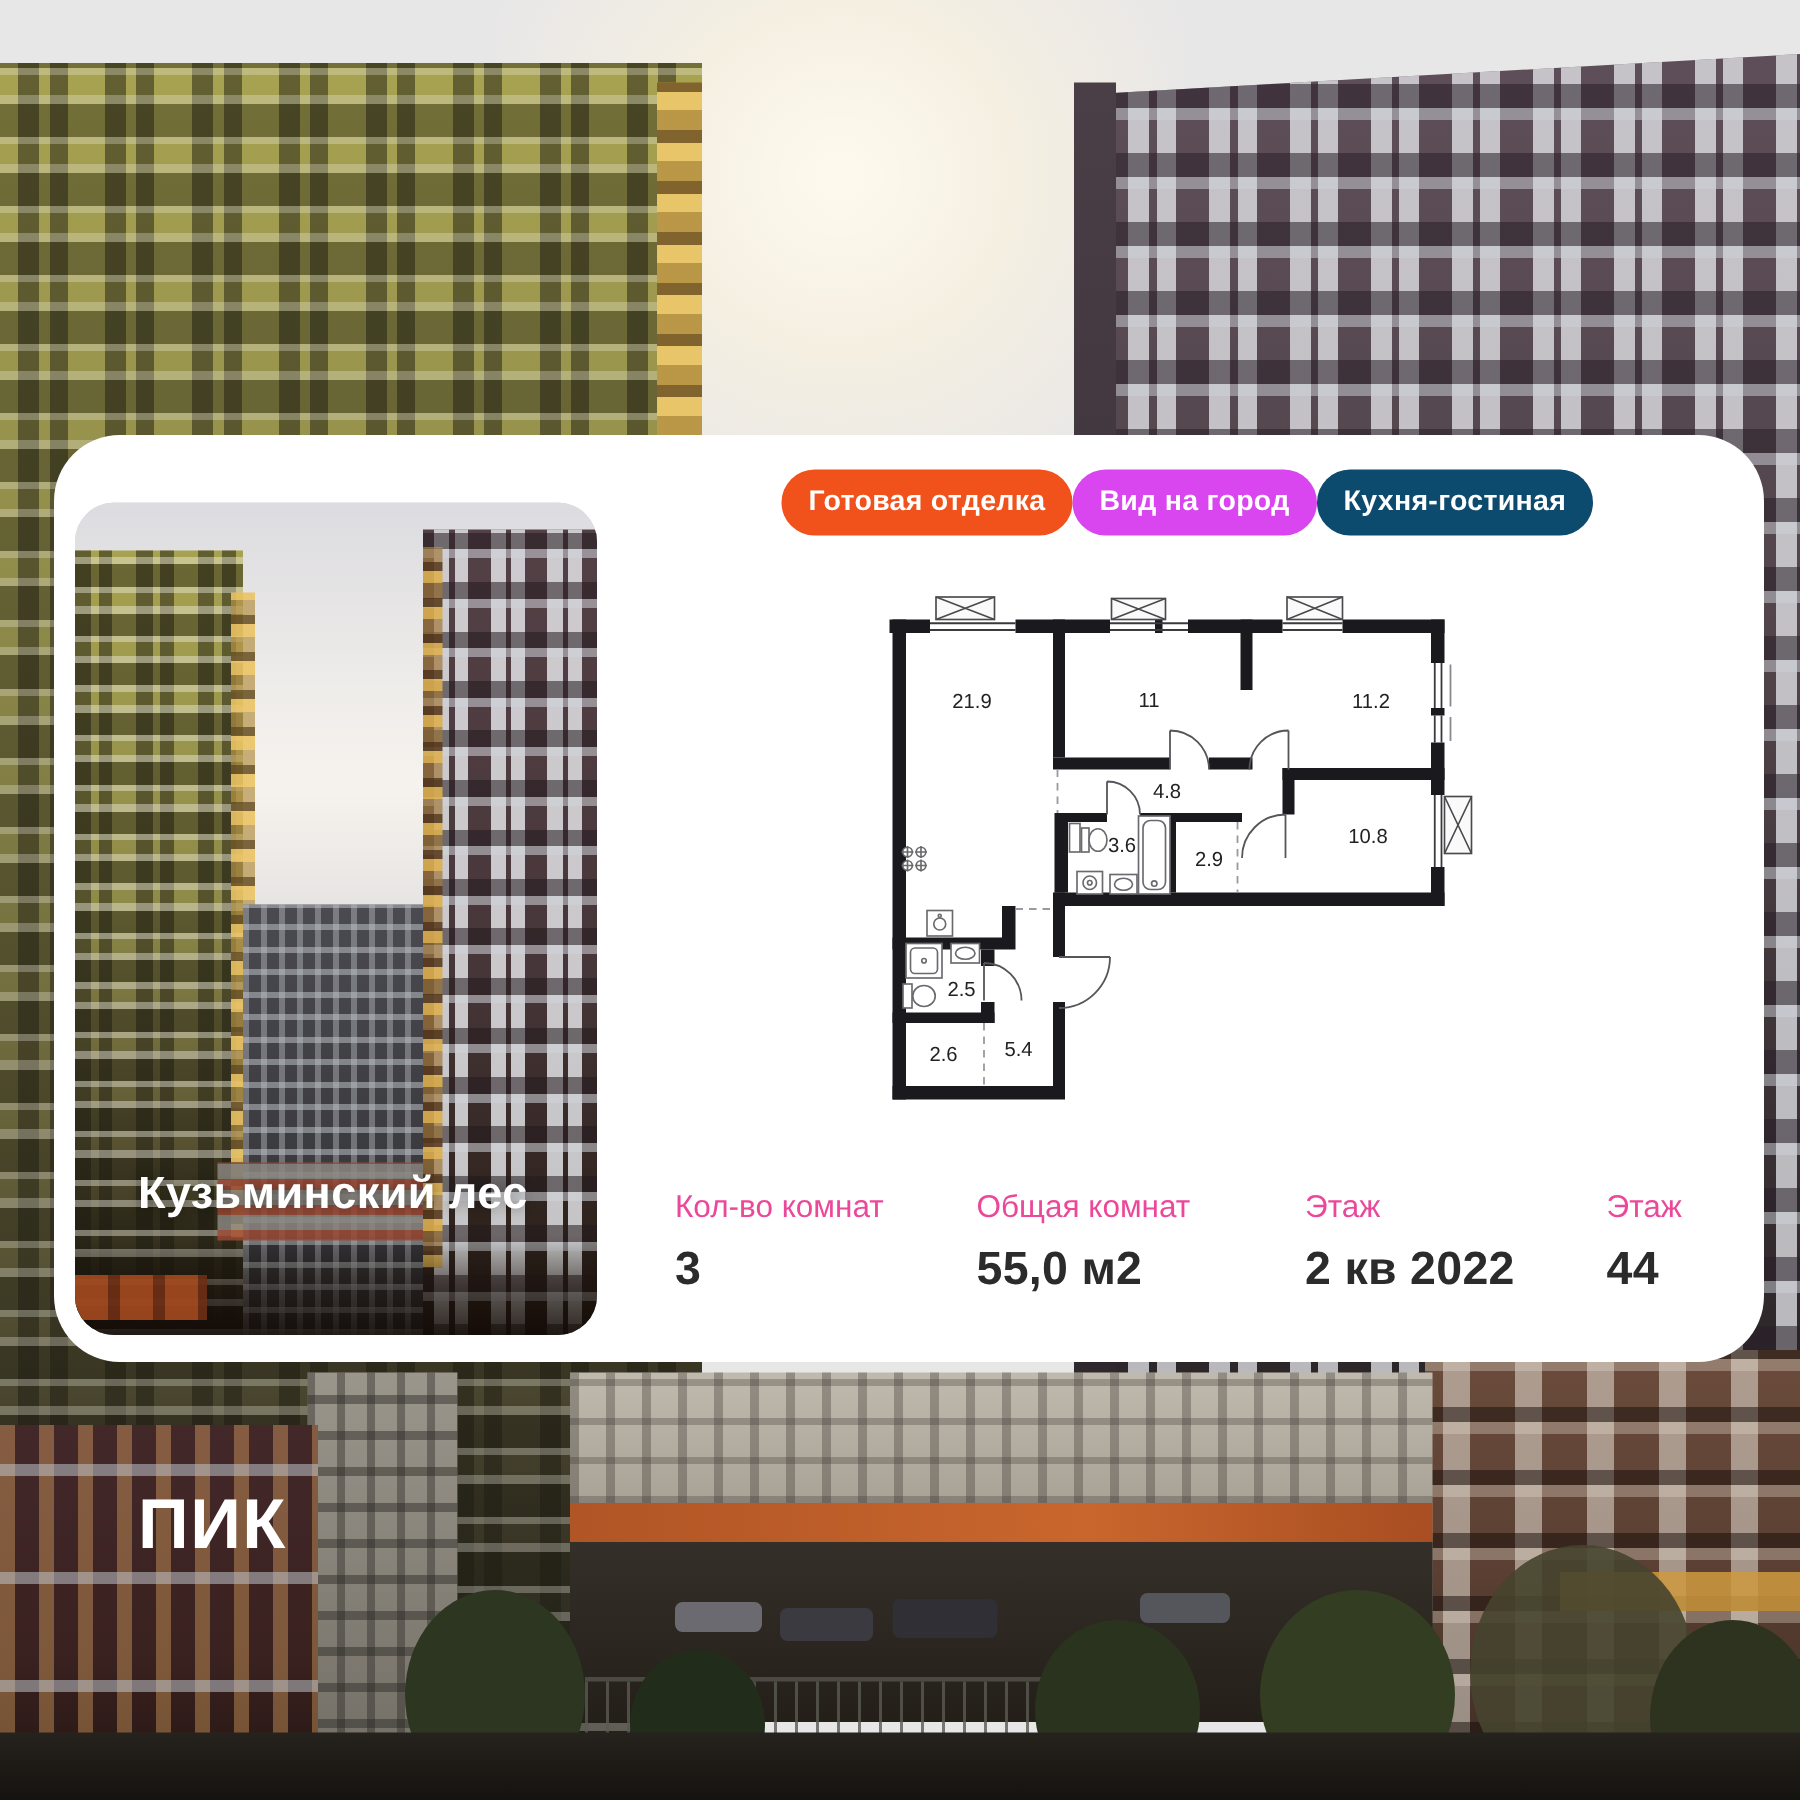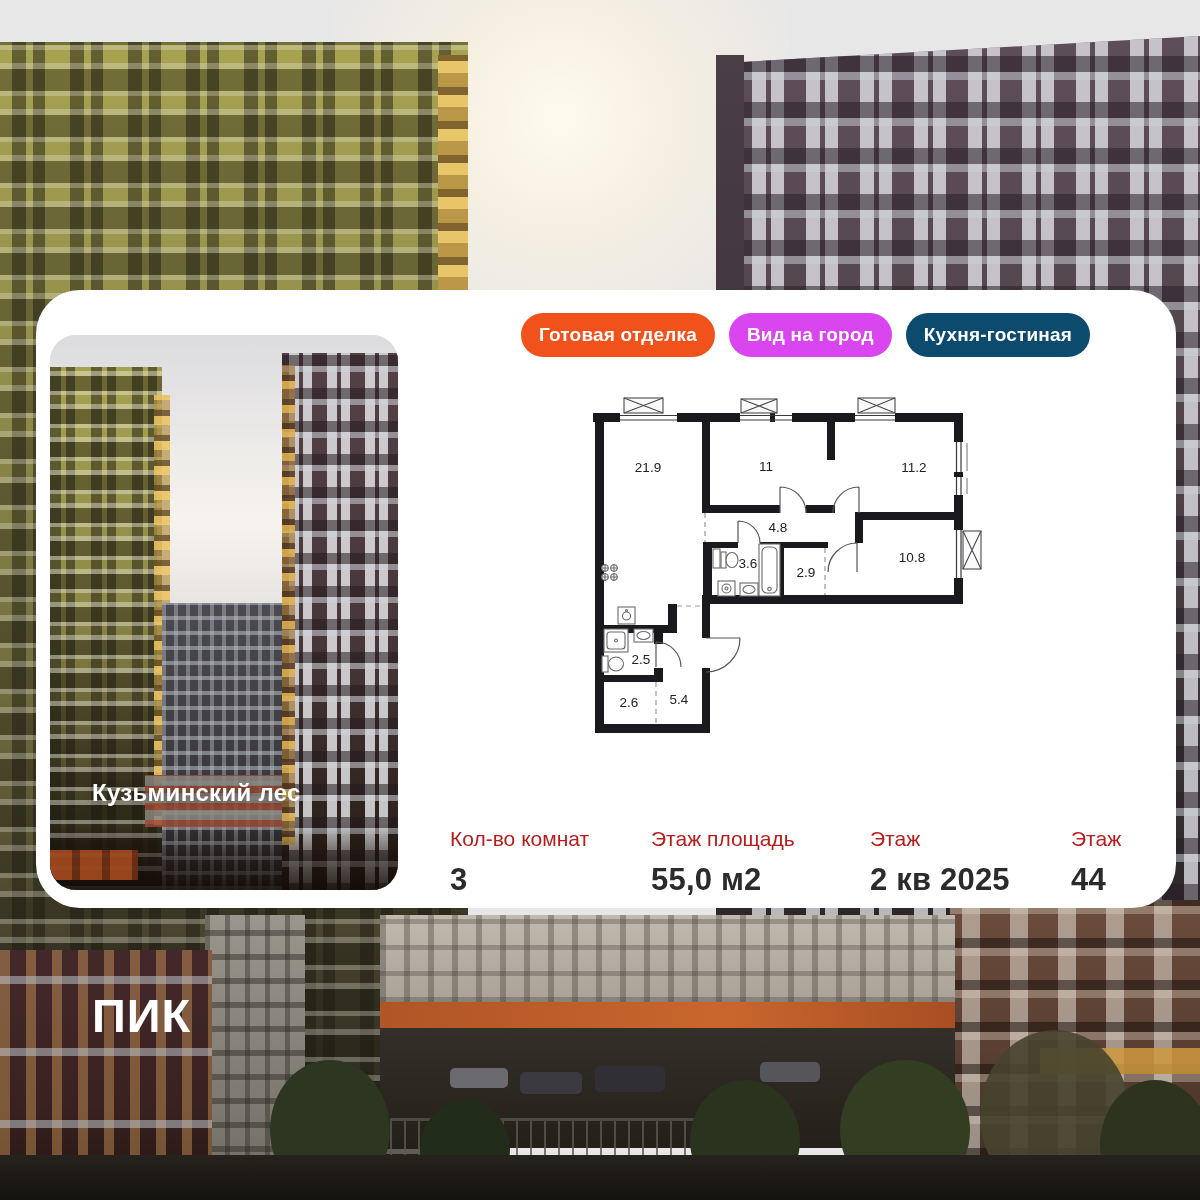--- a/index.html
+++ b/index.html
@@ -93,21 +93,21 @@
     border-top:3px solid #4a4a42;
   }
   .tree{border-radius:50%;}
   .car{border-radius:5px;}
 
   
   .card{
     left:36px;top:290px;width:1140px;height:618px;
     background:#ffffff;border-radius:44px;
   }
-  .badges{left:485px;top:23px;display:flex;gap:14px;}
+  .badges{left:485px;top:23px;display:flex;}
   .badge{
     height:44px;border-radius:22px;padding:0 18px;
     display:flex;align-items:center;justify-content:center;
     color:#ffffff;font-size:19px;font-weight:700;letter-spacing:.2px;white-space:nowrap;
   }
 
   
   .thumb{left:14px;top:45px;width:348px;height:555px;border-radius:26px;overflow:hidden;background:#dfdee0;}
   .t-sky{left:0;top:0;width:348px;height:420px;background:linear-gradient(180deg,#dcdbdf 0%,#efedea 30%,#f6f3ee 45%,#e2e0df 70%);}
   .t-left{
@@ -139,27 +139,27 @@
       repeating-linear-gradient(90deg, rgba(195,200,205,0.4) 0 4px, rgba(0,0,0,0) 4px 12px),
       linear-gradient(180deg,#4a4a50 0%,#3a3a3f 60%,#2a2a2e 100%);
   }
   .t-center-bands{
     left:95px;top:440px;width:140px;height:52px;
     background:repeating-linear-gradient(0deg,#9c4a35 0 7px,#8a857e 7px 17px);opacity:.85;
   }
   .t-street{left:0;top:488px;width:348px;height:67px;background:linear-gradient(180deg,rgba(25,16,10,0) 0%,rgba(25,16,10,0.6) 55%,rgba(18,10,6,0.85) 100%);}
   .t-shop{left:0;top:515px;width:88px;height:30px;background:repeating-linear-gradient(90deg,#a54a1f 0 22px,#6e2f14 22px 30px);opacity:.9;}
   .t-name{
-    left:42px;top:444px;color:#ffffff;font-size:24px;font-weight:700;letter-spacing:.3px;
+    left:42px;top:444px;color:#ffffff;font-size:30px;font-weight:700;letter-spacing:.3px;
     text-shadow:0 1px 8px rgba(0,0,0,0.35);white-space:nowrap;
   }
 
   
   .stat{position:absolute;top:503px;}
-  .stat .lbl{font-size:21px;color:#b91c1c;margin-top:34px;}
+  .stat .lbl{font-size:21px;color:#ec4899;}
   .stat .val{margin-top:11px;font-size:31px;font-weight:800;color:#2b2b2b;letter-spacing:.2px;}
 
   .pik-logo{left:92px;top:988px;color:#ffffff;font-size:47px;font-weight:800;letter-spacing:1px;}
 
   .fp{left:539px;top:100px;}
 </style>
 </head>
 <body>
 
 <div class="abs sun-glow"></div>
@@ -356,26 +356,26 @@
       <text x="629" y="707">2.6</text>
       <text x="679" y="704">5.4</text>
     </g>
   </svg>
 
   <div class="stat" style="left:414px;">
     <div class="lbl">Кол-во комнат</div>
     <div class="val">3</div>
   </div>
   <div class="stat" style="left:615px;">
-    <div class="lbl">Этаж площадь</div>
+    <div class="lbl">Общая комнат</div>
     <div class="val">55,0 м2</div>
   </div>
   <div class="stat" style="left:834px;">
     <div class="lbl">Этаж</div>
-    <div class="val">2 кв 2025</div>
+    <div class="val">2 кв 2022</div>
   </div>
   <div class="stat" style="left:1035px;">
     <div class="lbl">Этаж</div>
     <div class="val">44</div>
   </div>
 </div>
 
 <div class="abs pik-logo">ПИК</div>
 
 </body></html>

